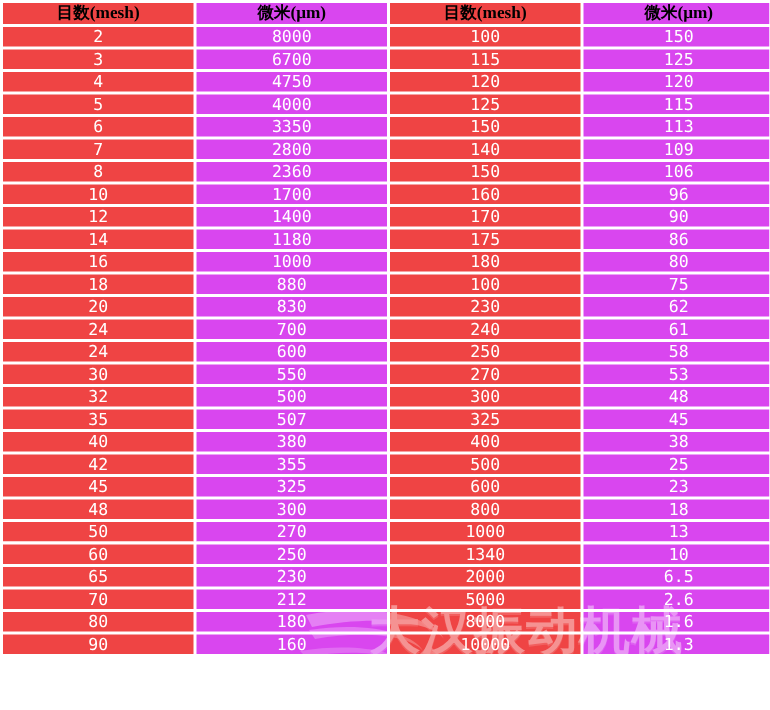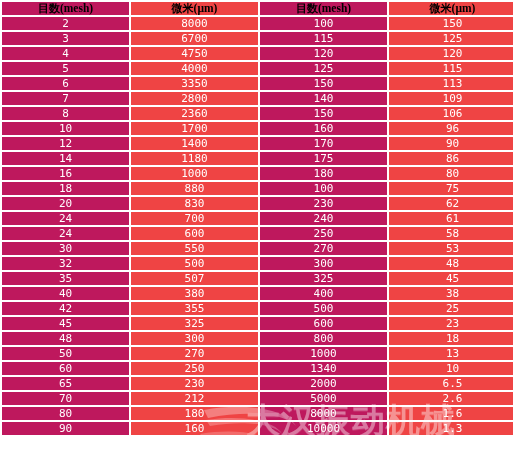--- a/index.html
+++ b/index.html
@@ -95,22 +95,22 @@
     font-size: 14px;
     font-weight: bold;
     color: #000000;
     font-family: "DejaVu Sans", sans-serif;
   }
   th.hdr .unit {
     font-size: 11.5px;
     font-family: "Liberation Serif", serif;
     font-weight: bold;
   }
-  th.teal, td.teal { background: #be185d; }
-  th.blue, td.blue { background: #ef4444; }
+  th.teal, td.teal { background: #ef4444; }
+  th.blue, td.blue { background: #d946ef; }
   td.teal, td.blue { color: #ffffff; font-family: "DejaVu Sans Mono", monospace; }
 
   
   tbody tr.section-start td { box-shadow: 0 -2px 0 #ffffff; }
 </style>
 </head>
 <body>
 
 <div id="mesh-table-wrap">
 

